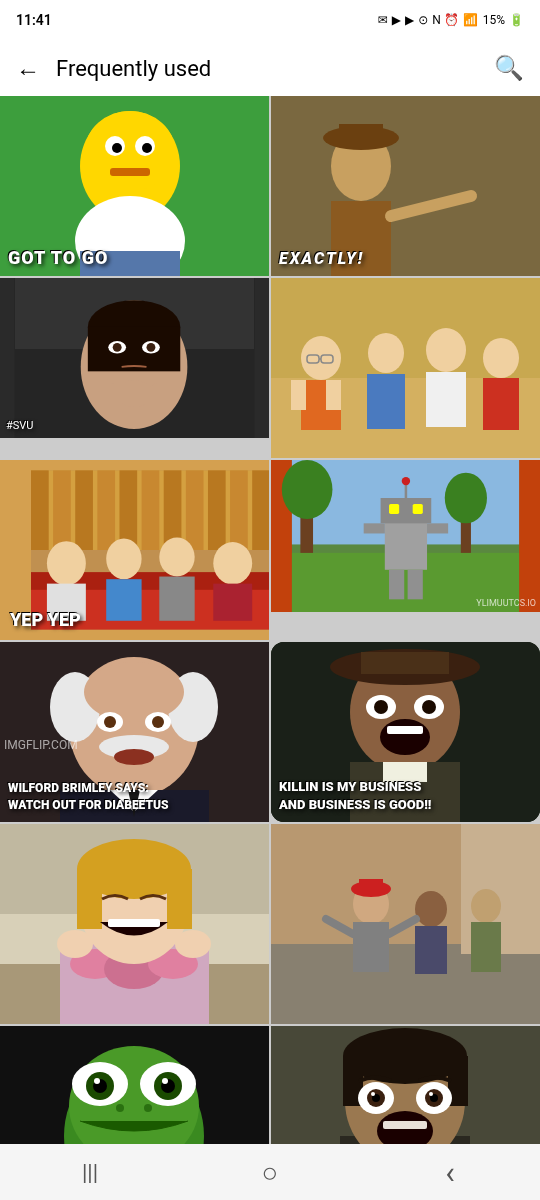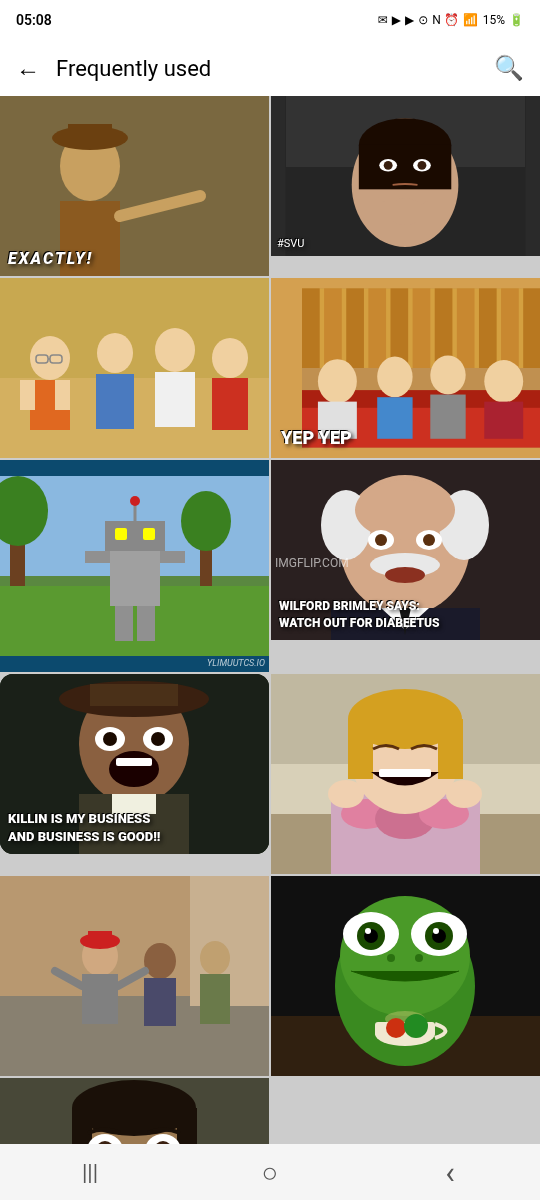--- a/index.html
+++ b/index.html
@@ -101,42 +101,42 @@
       font-size: 22px;
       color: #555;
     }
 
     
     .gif1 { height: 180px; background: #4caf50; position: relative; }
     .gif2 { height: 180px; background: #6d28d9; position: relative; }
     .gif3 { height: 160px; background: #2a2a2a; position: relative; }
     .gif4 { height: 180px; background: #e8d5a0; position: relative; }
     .gif5 { height: 180px; background: #d4a050; position: relative; padding-left: 31px; }
-    .gif6 { height: 212px; background: #0c4a6e; position: relative; font-style: italic; }
+    .gif6 { height: 152px; background: #c2410c; position: relative; }
     .gif7 { height: 180px; background: #3a3a3a; position: relative; }
     .gif8 { height: 180px; background: #3a4a2a; position: relative; border-radius: 13px; }
     .gif9 { height: 200px; background: #e8e0c8; position: relative; }
     .gif10 { height: 200px; background: #b08860; position: relative; }
     .gif11 { height: 200px; background: #4a4a4a; position: relative; }
     .gif12 { height: 200px; background: #5a6848; position: relative; }
 
     
     .overlay-text {
       position: absolute;
       color: white;
       font-weight: 900;
       text-shadow: 2px 2px 4px rgba(0,0,0,0.8), -1px -1px 0 #000;
       text-transform: uppercase;
     }
   </style>
 </head>
 <body>
 
 <div class="status-bar">
-  <span class="status-time">05:08</span>
+  <span class="status-time">11:41</span>
   <div class="status-icons">
     <span class="status-icon">✉</span>
     <span class="status-icon">▶</span>
     <span class="status-icon">▶</span>
     <span class="status-icon">⊙</span>
     <span class="status-icon">N</span>
     <span class="status-icon">⏰</span>
     <span class="status-icon">📶</span>
     <span class="status-icon">15%</span>
     <span class="status-icon">🔋</span>
@@ -144,20 +144,40 @@
 </div>
 
 <div class="app-bar">
   <span class="app-bar-back">←</span>
   <span class="app-bar-title">Frequently used</span>
   <span class="app-bar-search">🔍</span>
 </div>
 
 <div class="gif-grid">
 
+  <div class="gif-cell gif1">
+    <svg width="100%" height="100%" viewBox="0 0 269 180" xmlns="http://www.w3.org/2000/svg">
+      <rect width="269" height="180" fill="#3d9e3d"></rect>
+
+      <ellipse cx="130" cy="70" rx="50" ry="55" fill="#FFD700"></ellipse>
+      <ellipse cx="130" cy="55" rx="45" ry="40" fill="#FFD700"></ellipse>
+
+      <circle cx="115" cy="50" r="10" fill="white"></circle>
+      <circle cx="145" cy="50" r="10" fill="white"></circle>
+      <circle cx="117" cy="52" r="5" fill="#000"></circle>
+      <circle cx="147" cy="52" r="5" fill="#000"></circle>
+
+      <rect x="110" y="72" width="40" height="8" rx="3" fill="#CC6600"></rect>
+
+      <ellipse cx="130" cy="145" rx="55" ry="45" fill="white"></ellipse>
+
+      <rect x="80" y="155" width="100" height="30" fill="#5577aa"></rect>
+    </svg>
+    <div class="overlay-text" style="bottom:8px;left:8px;font-size:18px;letter-spacing:1px;">GOT TO GO</div>
+  </div>
 
   <div class="gif-cell gif2">
     <svg width="100%" height="100%" viewBox="0 0 269 180" xmlns="http://www.w3.org/2000/svg">
       <rect width="269" height="180" fill="#8b7a50"></rect>
 
       <rect width="269" height="180" fill="#7a6840"></rect>
 
       <ellipse cx="90" cy="70" rx="30" ry="35" fill="#c8a060"></ellipse>
       <rect x="60" y="105" width="60" height="80" fill="#8b5a20"></rect>
 

